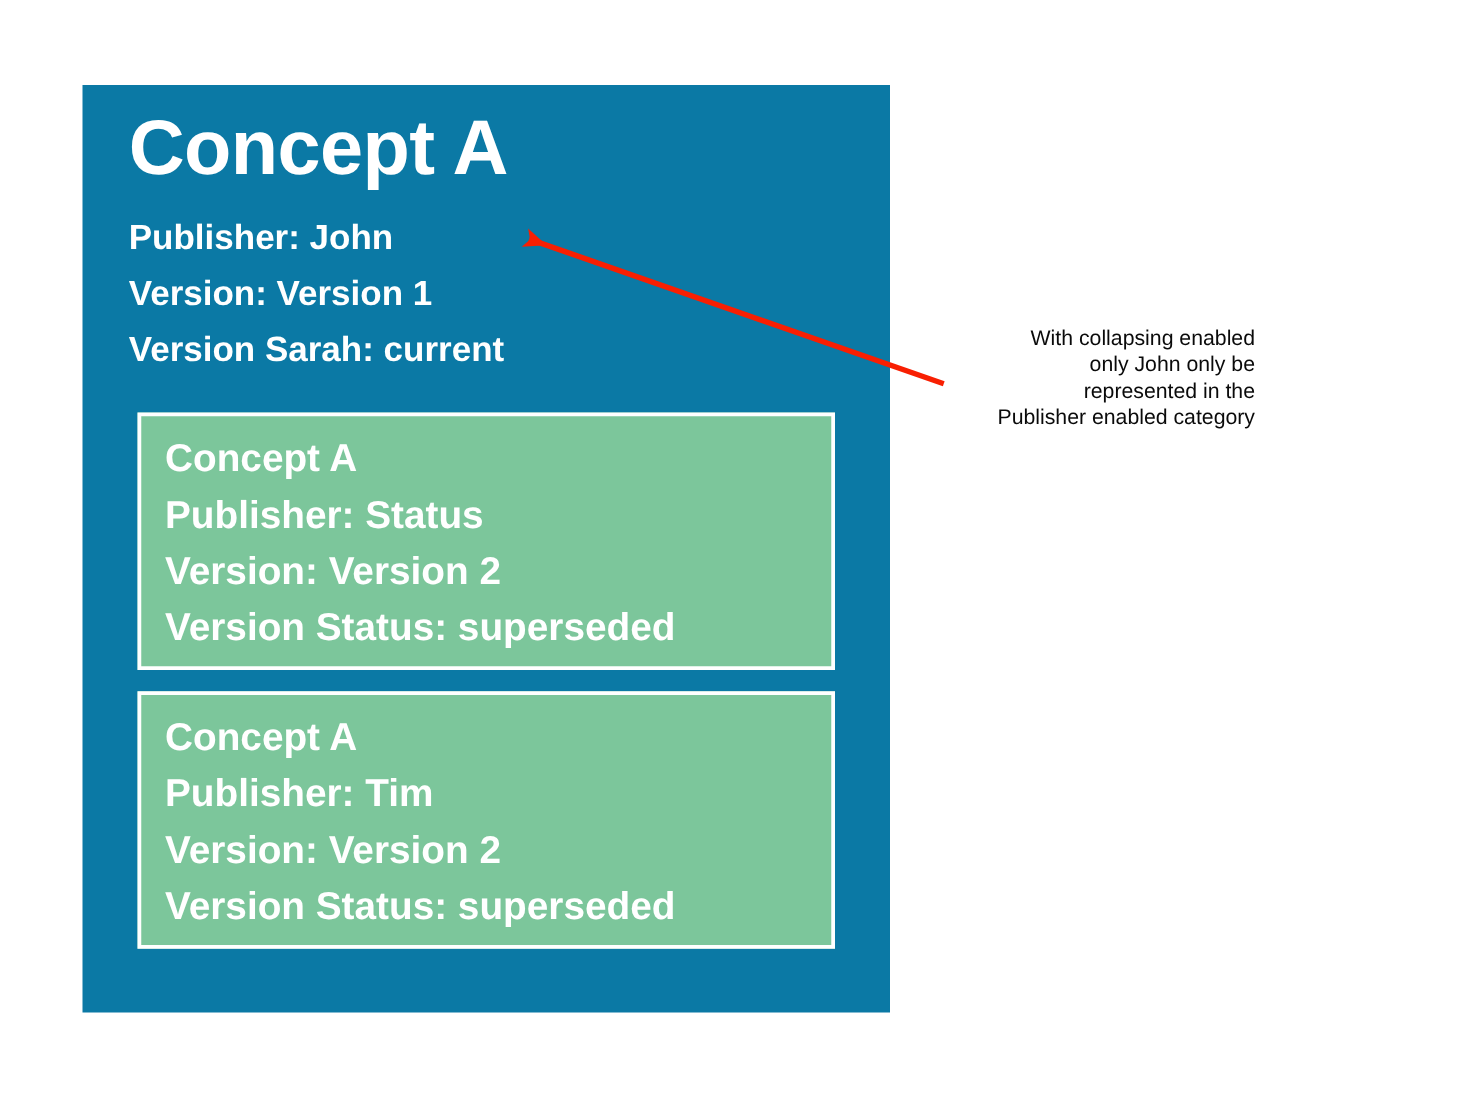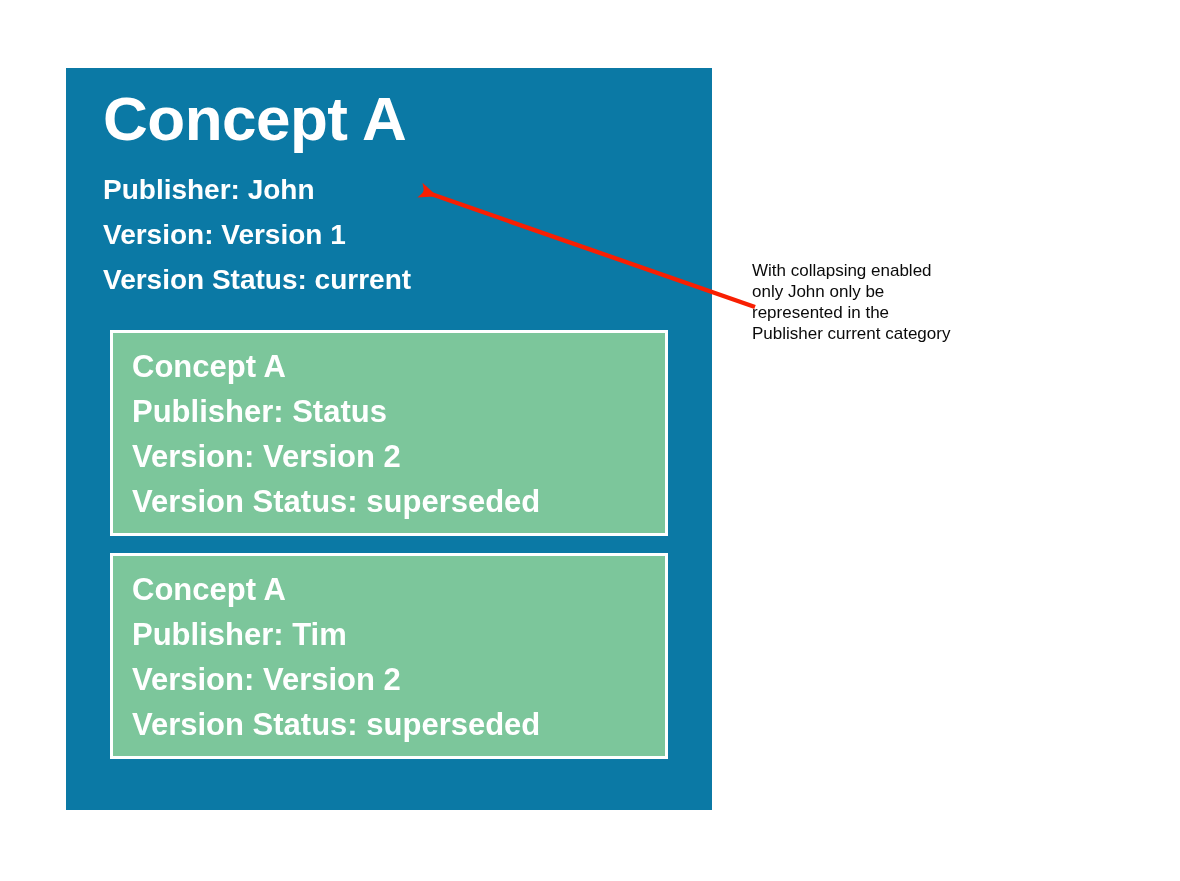--- a/index.html
+++ b/index.html
@@ -82,21 +82,21 @@
     line-height: 45px;
     white-space: nowrap;
   }
 
   
   #annotation {
     position: absolute;
     left: 752px;
     top: 260px;
     width: 252px;
-    text-align: left;
+    text-align: right;
     font-size: 17px;
     line-height: 21px;
     color: #0a0a0a;
     font-weight: normal;
   }
   #annotation .annotation-line { display: block; white-space: nowrap; }
 
   
   #arrow-svg {
     position: absolute;
@@ -112,21 +112,21 @@
 
 <div id="canvas">
 
   <div id="concept-panel" style="background: rgb(11, 121, 165); color: rgb(255, 255, 255);">
 
     <div id="concept-title">Concept A</div>
 
     <div id="concept-meta">
       <div class="meta-line">Publisher: John</div>
       <div class="meta-line">Version: Version 1</div>
-      <div class="meta-line">Version Status: current</div>
+      <div class="meta-line">Version Sarah: current</div>
     </div>
 
     <div class="version-card" id="version-card-0" style="background: rgb(124, 198, 155); border-color: rgb(255, 255, 255);">
       <div class="version-card-inner">
         <div class="card-line">Concept A</div>
         <div class="card-line">Publisher: Status</div>
         <div class="card-line">Version: Version 2</div>
         <div class="card-line">Version Status: superseded</div>
       </div>
     </div>
@@ -148,16 +148,16 @@
         <path d="M 0 2.1 L 4.2 0.35 L 3.2 2.1 L 4.2 3.85 Z" fill="#f81f02"></path>
       </marker>
     </defs>
     <line id="arrow-line" x1="755" y1="307" x2="423.2746023587951" y2="191.2818380321378" stroke="#f81f02" stroke-width="4.4" marker-end="url(#arrowhead)"></line>
   </svg>
 
   <div id="annotation" style="color: rgb(10, 10, 10);">
     <span class="annotation-line">With collapsing enabled</span>
     <span class="annotation-line">only John only be</span>
     <span class="annotation-line">represented in the</span>
-    <span class="annotation-line">Publisher current category</span>
+    <span class="annotation-line">Publisher enabled category</span>
   </div>
 
 </div>
 
 </body></html>

